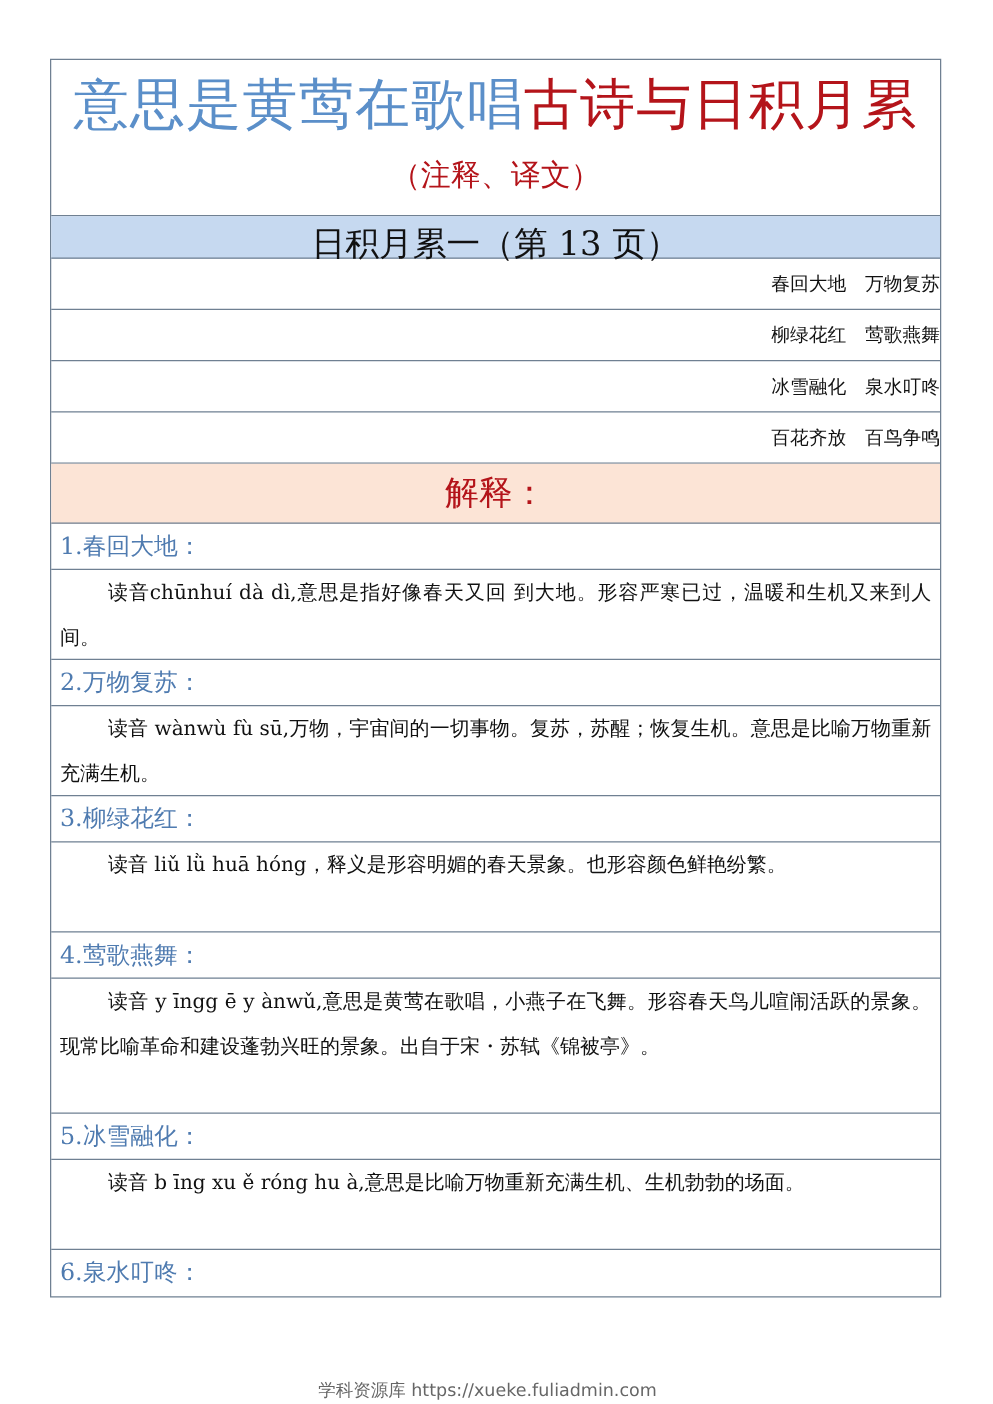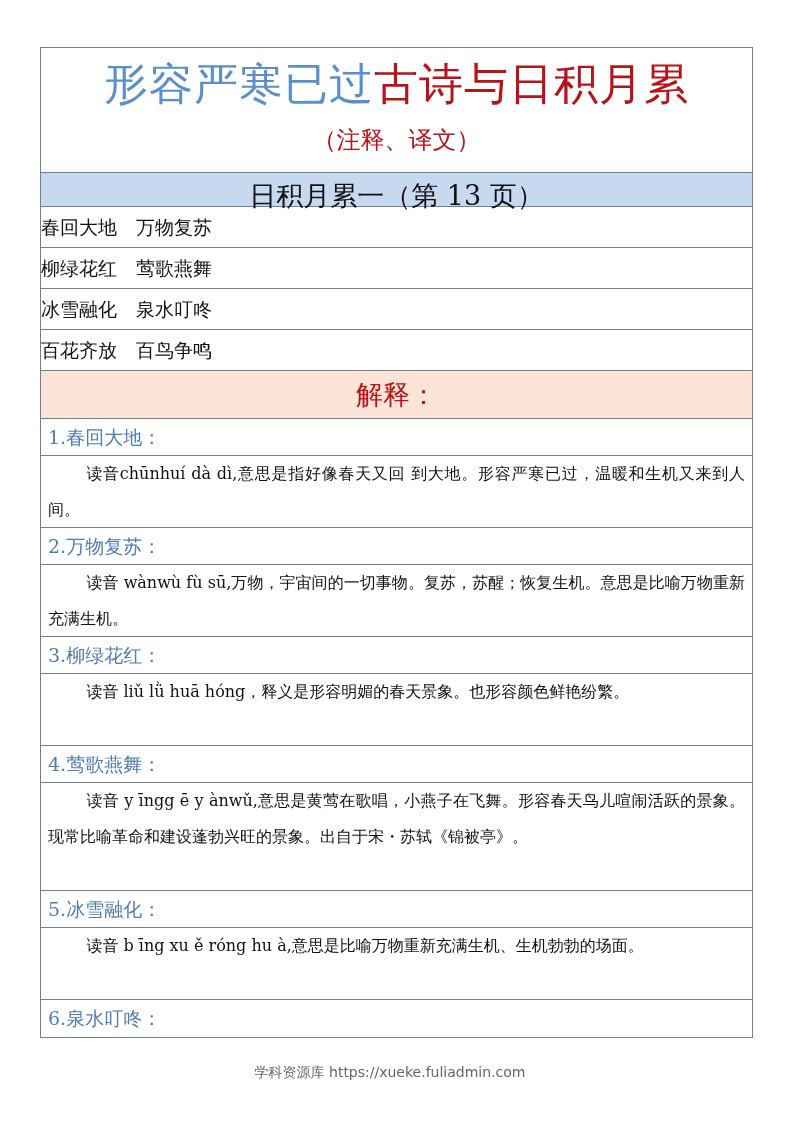--- a/index.html
+++ b/index.html
@@ -53,22 +53,22 @@
     .section-head {
       height: 34px;
       background: #c6d9f0;
       text-align: center;
       font-size: 27px;
       line-height: 46px;
       color: #111;
     }
     .idiom-row {
       height: 41px;
-      text-align: left;
-      font-size: 19px;
+      text-align: right;
+      font-size: 15px;
       line-height: 40px;
     }
     .explain-head {
       height: 48px;
       background: #fce4d6;
       text-align: center;
       font-size: 27px;
       line-height: 47px;
       color: #b4141a;
     }
@@ -90,35 +90,35 @@
     .b1 { height: 72px; }
     .b2 { height: 72px; }
     .b3 { height: 72px; }
     .b4 { height: 108px; }
     .b5 { height: 72px; }
 
     .footer {
       position: absolute;
       left: 0;
       width: 780px;
-      top: 1064px;
+      top: 1104px;
       text-align: center;
       font-family: "DejaVu Sans", "Liberation Sans", sans-serif;
       font-size: 14px;
       color: #666666;
     }
   </style>
 </head>
 <body>
 
 <div class="sheet">
 
   <div class="row title-row">
     <div class="title-line">
-      <span class="title-blue">形容严寒已过</span><span class="title-red">古诗与日积月累</span>
+      <span class="title-blue">意思是黄莺在歌唱</span><span class="title-red">古诗与日积月累</span>
     </div>
     <div class="subtitle">（注释、译文）</div>
   </div>
 
   <div class="row section-head">日积月累一（第 13 页）</div>
 
   <div class="row idiom-row">春回大地　万物复苏</div>
   <div class="row idiom-row">柳绿花红　莺歌燕舞</div>
   <div class="row idiom-row">冰雪融化　泉水叮咚</div>
   <div class="row idiom-row">百花齐放　百鸟争鸣</div>

